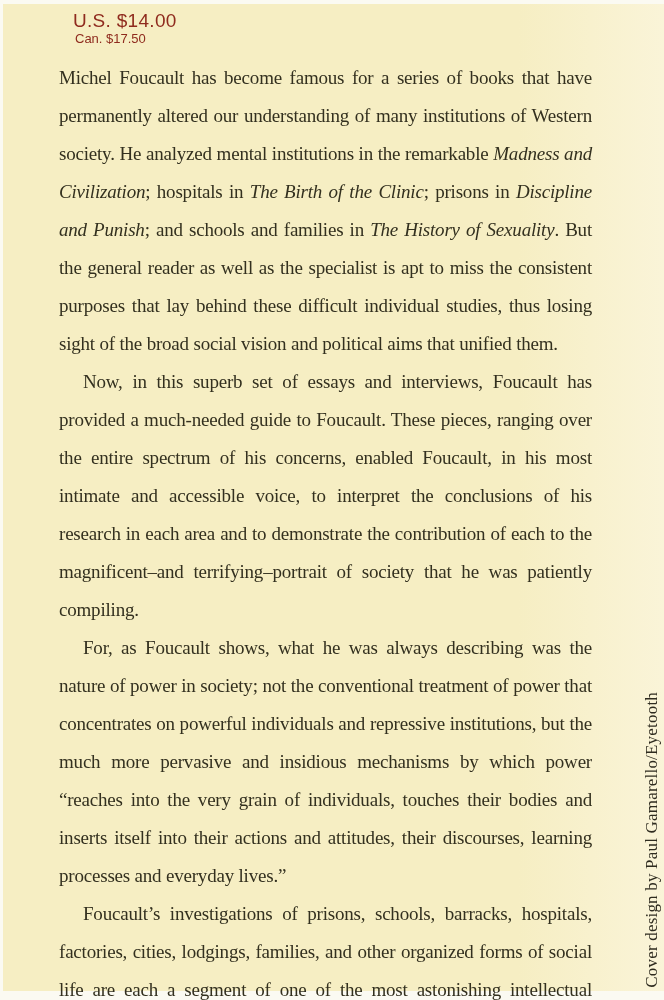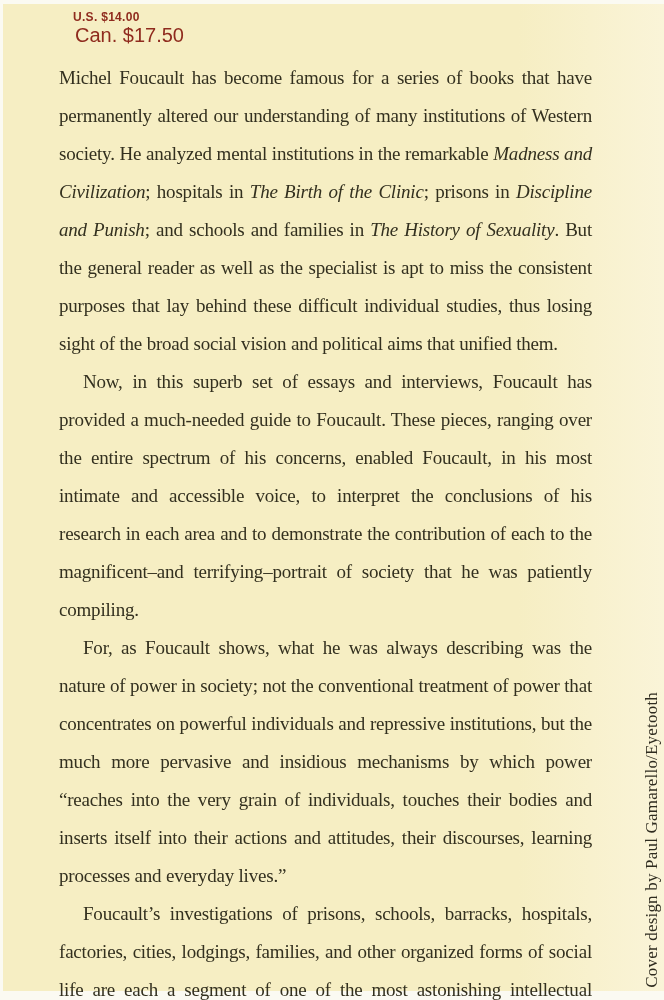--- a/index.html
+++ b/index.html
@@ -17,22 +17,22 @@
     color: var(--text-color, #333023);
   }
   
   .header {
     display: flex;
     justify-content: space-between;
     align-items: flex-start;
     padding: 7px 72px 0 70px;
   }
   .price-block { font-family: "Liberation Sans", sans-serif; color: var(--price-color, #8f2b1e); line-height: 1.1; }
-  .price-us { font-weight: bold; font-size: 12px; letter-spacing: 0.3px; }
-  .price-can { font-size: 20px; padding-left: 2px; }
+  .price-us { font-weight: normal; font-size: 19px; letter-spacing: 0.3px; }
+  .price-can { font-size: 13px; padding-left: 2px; }
   .category { font-style: italic; font-size: 18.5px; padding-top: 7px; }
   
   .body-copy {
     margin: 13px 72px 0 56px;
     font-size: 19px;
     line-height: 38px;
     text-align: justify;
     letter-spacing: -0.2px;
   }
   .body-paragraph.indent { text-indent: 24px; }

